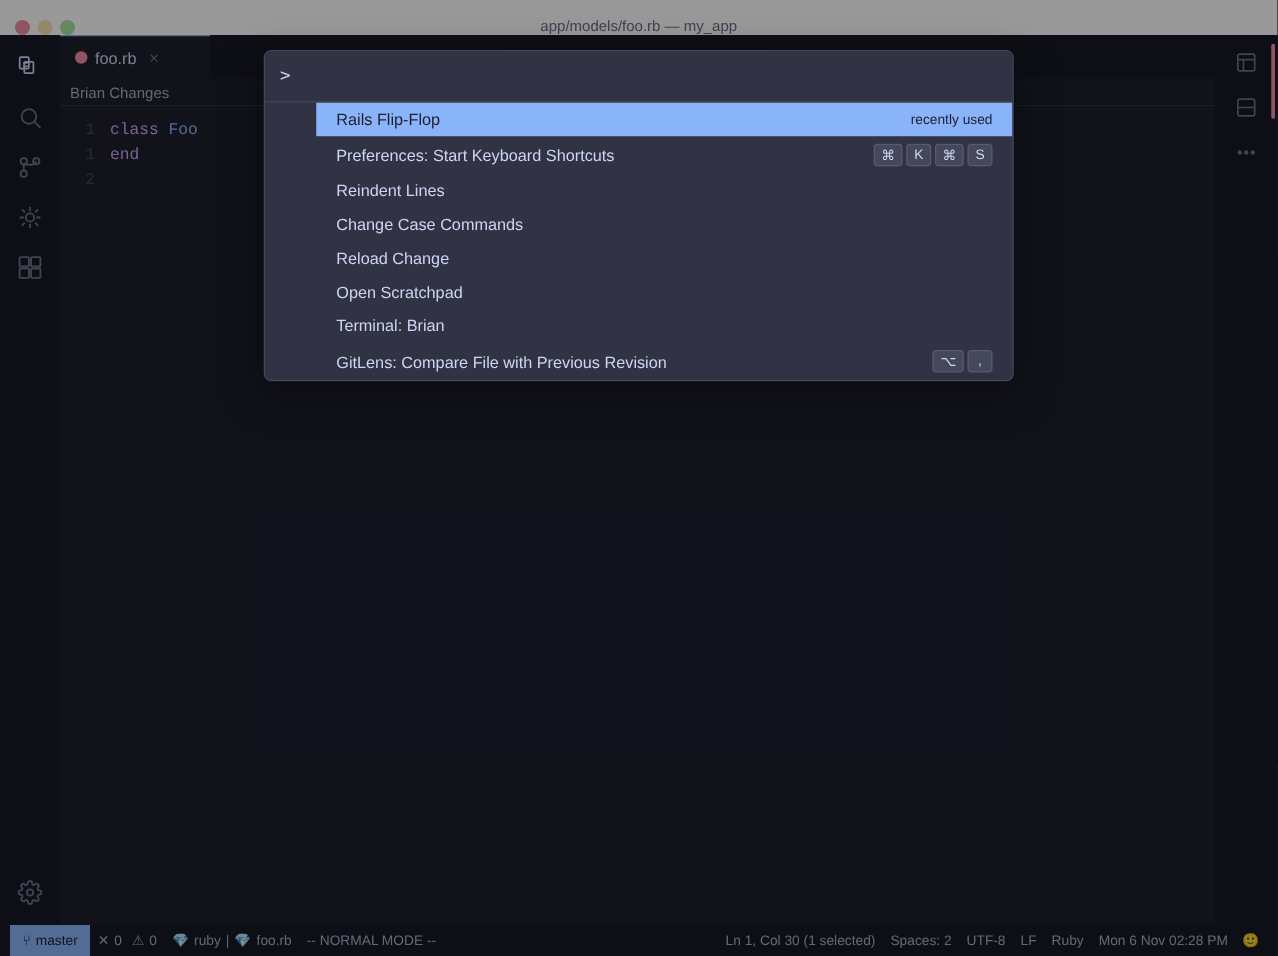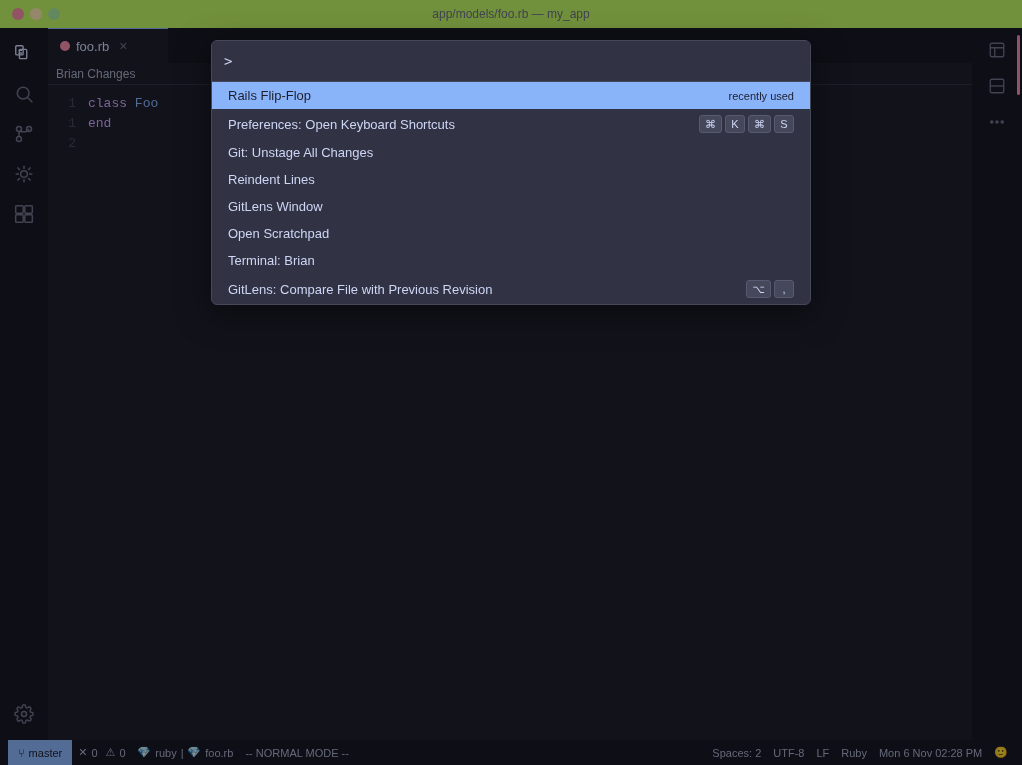--- a/index.html
+++ b/index.html
@@ -10,23 +10,23 @@
       font-family: -apple-system, 'Helvetica Neue', sans-serif;
       font-size: 13px;
       color: #cdd6f4;
       overflow: hidden;
       position: relative;
     }
 
     
     .titlebar {
       height: 28px;
-      background: #bef264;
-      display: flex;
-      align-items: center;
+      background: #ffffff;
+      display: flex;
+      align-items: flex-end;
       justify-content: center;
       position: relative;
     }
     .titlebar-title {
       font-size: 12px;
       color: #6c7086;
     }
     .traffic-lights {
       position: absolute;
       left: 12px;
@@ -251,20 +251,21 @@
       color: #cdd6f4;
       font-size: 14px;
       font-family: 'Menlo', monospace;
       height: 40px;
     }
     .palette-input::placeholder { color: #6c7086; }
 
     .palette-list {
       max-height: 320px;
       overflow-y: auto;
+      padding-left: 41px;
     }
     .palette-item {
       display: flex;
       align-items: center;
       padding: 6px 16px;
       cursor: pointer;
       font-size: 13px;
       color: #cdd6f4;
       position: relative;
     }
@@ -439,36 +440,36 @@
       <span class="palette-prompt">&gt;</span>
       <input type="text" class="palette-input" value="" style="">
     </div>
 
     <div class="palette-list">
     <div class="palette-item highlighted">
           <span class="palette-item-label">Rails Flip-Flop</span>
           <span class="palette-item-badge">recently used</span>
         </div>
         <div class="palette-item">
-          <span class="palette-item-label">Preferences: Open Keyboard Shortcuts</span>
+          <span class="palette-item-label">Preferences: Start Keyboard Shortcuts</span>
           <div class="palette-item-shortcut">
             <span class="kbd">⌘</span>
             <span class="kbd">K</span>
             <span class="kbd">⌘</span>
             <span class="kbd">S</span>
           </div>
         </div>
         <div class="palette-item">
-          <span class="palette-item-label">Git: Unstage All Changes</span>
-        </div>
-        <div class="palette-item">
           <span class="palette-item-label">Reindent Lines</span>
         </div>
         <div class="palette-item">
-          <span class="palette-item-label">GitLens Window</span>
+          <span class="palette-item-label">Change Case Commands</span>
+        </div>
+        <div class="palette-item">
+          <span class="palette-item-label">Reload Change</span>
         </div>
         <div class="palette-item">
           <span class="palette-item-label">Open Scratchpad</span>
         </div>
         <div class="palette-item">
           <span class="palette-item-label">Terminal: Brian</span>
         </div>
         <div class="palette-item">
           <span class="palette-item-label">GitLens: Compare File with Previous Revision</span>
           <div class="palette-item-shortcut">
@@ -496,20 +497,23 @@
     <span>ruby</span>
     <span> | </span>
     <span>💎</span>
     <span>foo.rb</span>
   </div>
   <div class="status-item">
     <span>-- NORMAL MODE --</span>
   </div>
   <div class="status-spacer"></div>
   <div class="status-item">
+    <span>Ln 1, Col 30 (1 selected)</span>
+  </div>
+  <div class="status-item">
     <span>Spaces: 2</span>
   </div>
   <div class="status-item">
     <span>UTF-8</span>
   </div>
   <div class="status-item">
     <span>LF</span>
   </div>
   <div class="status-item">
     <span>Ruby</span>

